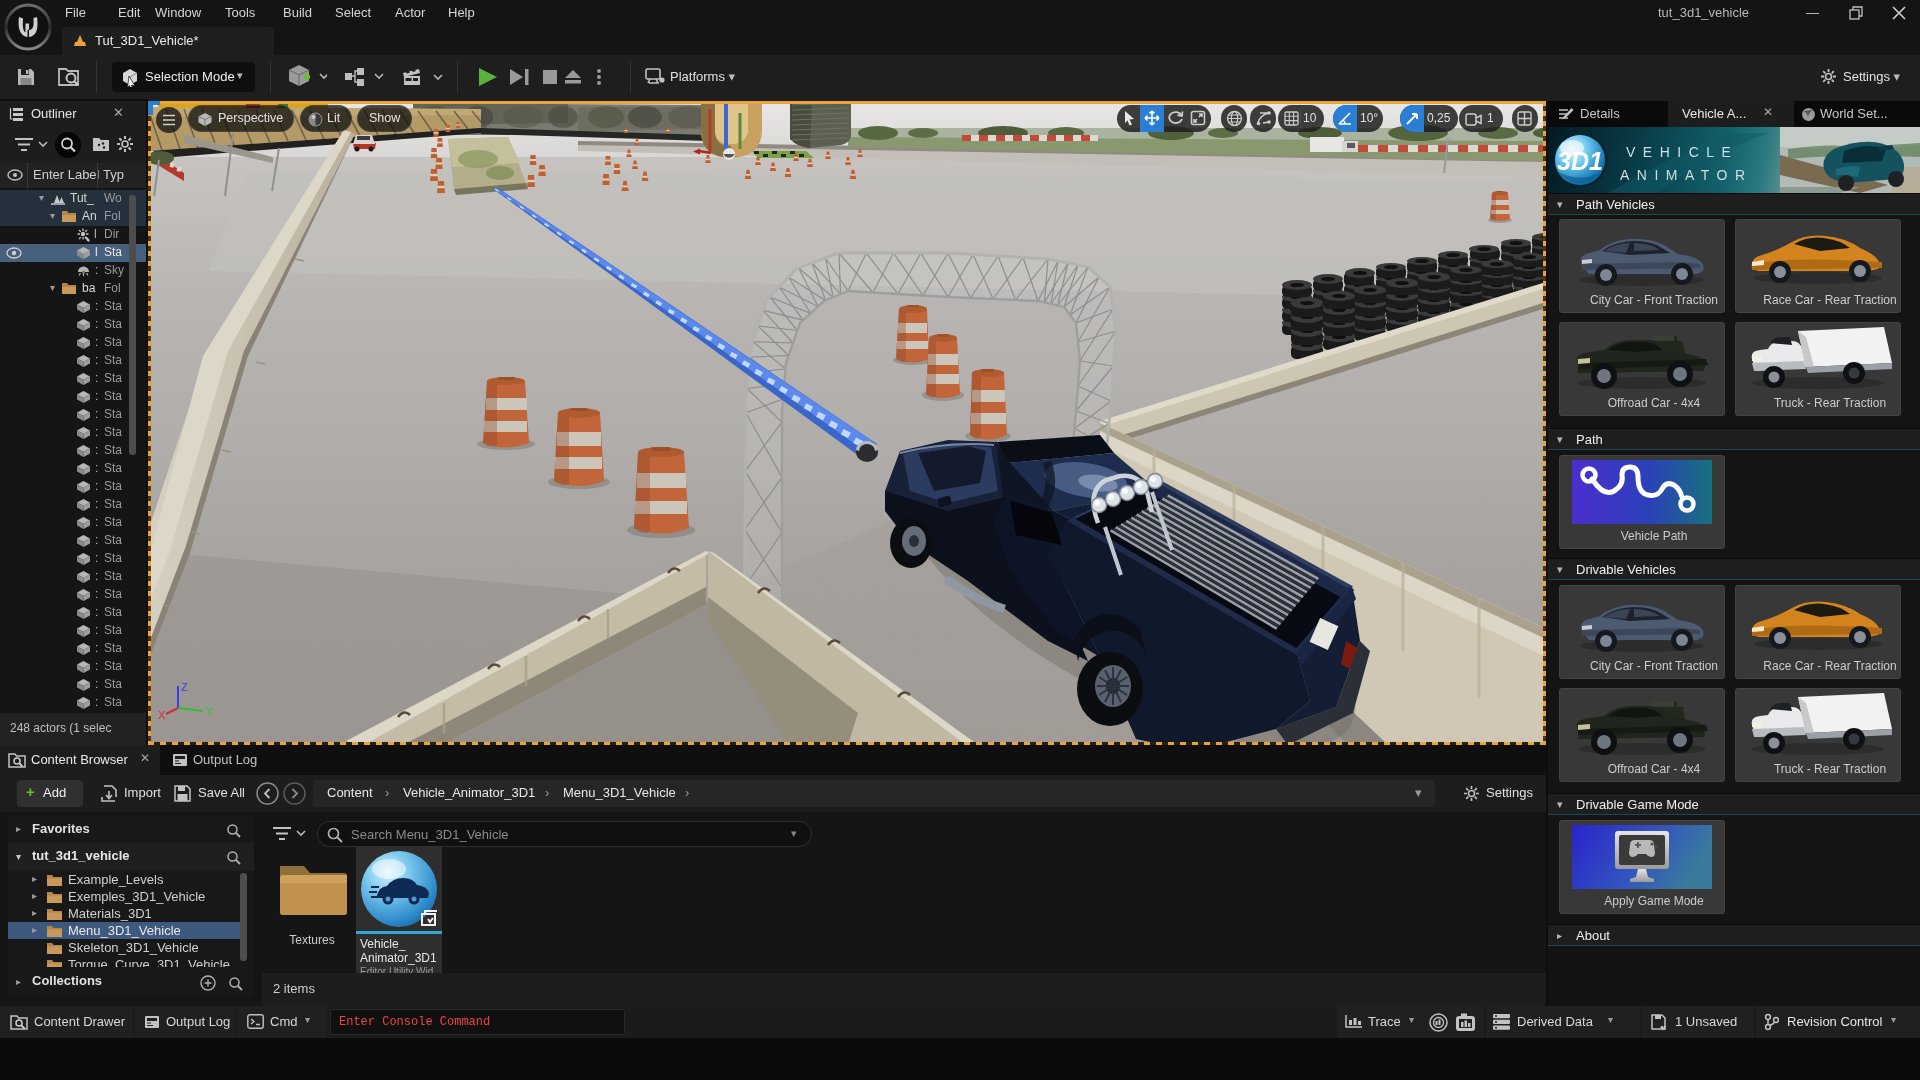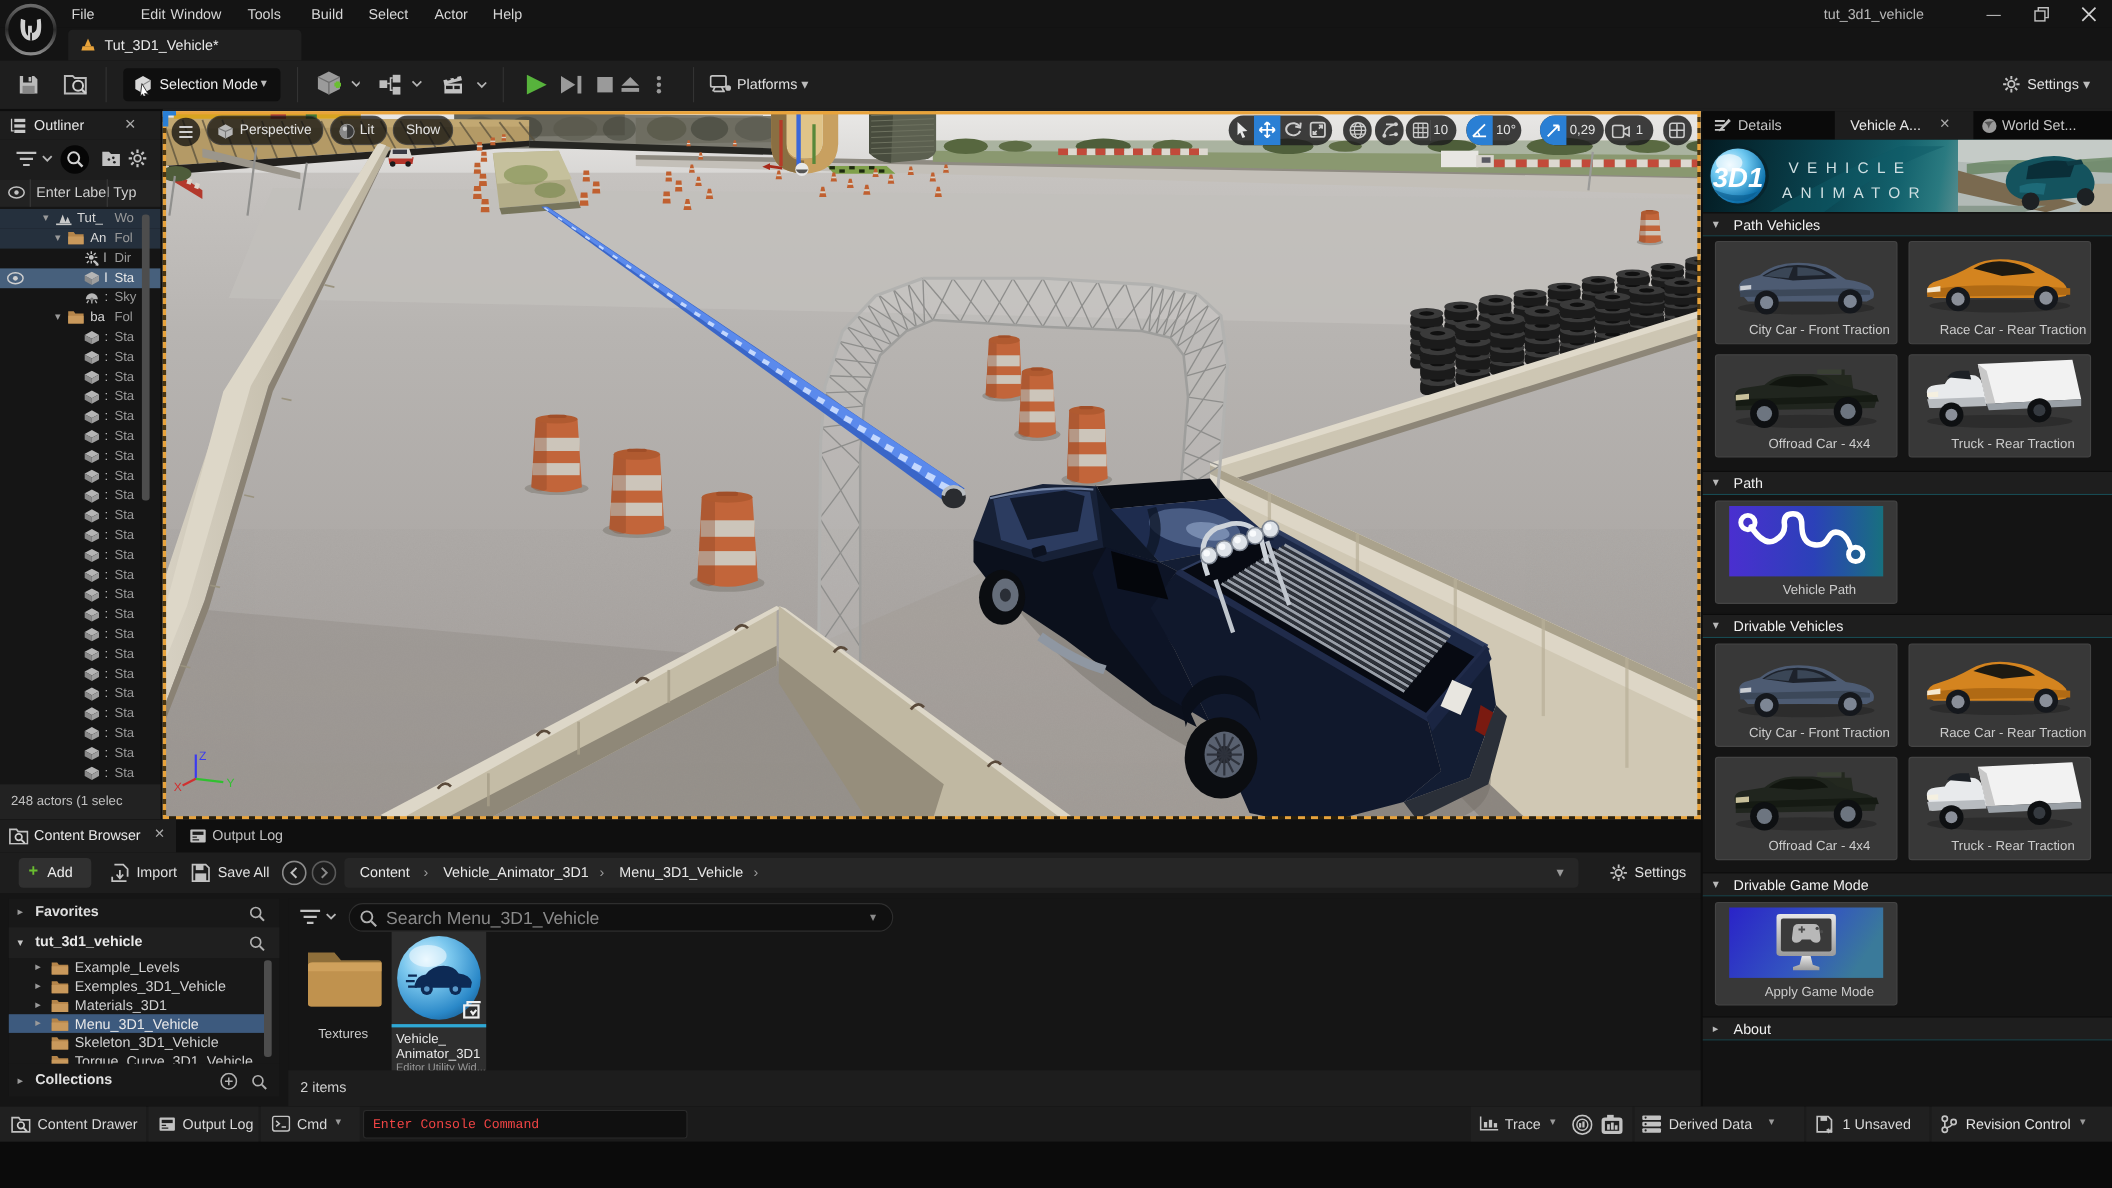--- a/index.html
+++ b/index.html
@@ -46,21 +46,21 @@
           <linearGradient id="uelg" x1="0" y1="0" x2="0" y2="1">
             <stop offset="0" stop-color="#6a6a6a"></stop>
             <stop offset="0.5" stop-color="#2a2a2a"></stop>
             <stop offset="1" stop-color="#8a8a8a"></stop>
           </linearGradient>
         </defs>
       <circle cx="24" cy="24" r="22" fill="#111" stroke="url(#uelg)" stroke-width="3"></circle>
       <path d="M15 14 c-1 8 0 13 2 16 c2.5 3.5 6 4.5 8 3.5 l0 -13 l-3.5 0 l0 9 c-2.5 -1.5 -3 -6 -2.5 -14 z M33 14 c1 8 0.5 13 -1.5 16 c-2.5 3.5 -6 4.5 -8 3.5 l0 -7 c2.5 1 4.5 0 5.5 -2.5 c1 -2.5 0.5 -8 0.5 -9 z" fill="#d0d0d0"></path>
     </svg>
     <span class="mi" style="left:65px">File</span>
-    <span class="mi" style="left:128px">Edit</span>
+    <span class="mi" style="left:118px">Edit</span>
     <span class="mi" style="left:155px">Window</span>
     <span class="mi" style="left:225px">Tools</span>
     <span class="mi" style="left:283px">Build</span>
     <span class="mi" style="left:335px">Select</span>
     <span class="mi" style="left:395px">Actor</span>
     <span class="mi" style="left:448px">Help</span>
     <span class="mi" style="left:1658px;color:#b8b8b8">tut_3d1_vehicle</span>
     <span class="mi" style="left:1806px;color:#c8c8c8">—</span>
     <svg class="abs" style="left:1849px;top:6px" width="14" height="14" viewBox="0 0 14 14">
         <rect x="1" y="4" width="9" height="9" fill="none" stroke="#c0c0c0" stroke-width="1.3"></rect>
@@ -1279,21 +1279,21 @@
           <path d="M2 13 L13 2 M2 13 H14" stroke="#fff" stroke-width="1.7" fill="none"></path>
           <path d="M6 9 a5.5 5.5 0 0 1 2 4" fill="none" stroke="#fff" stroke-width="1.4"></path>
         </svg>
       <span style="position:absolute;left:27px;top:6px;font-size:12px;color:#e2e2e2">10°</span>
     </div>
     <div class="abs" style="left:1252px;top:4px;width:58px;height:27px;background:rgba(30,30,30,0.85);border-radius:14px;overflow:hidden">
       <div class="abs" style="left:0;top:0;width:24px;height:27px;background:#2a7fd4"></div>
       <svg class="abs" style="left:5px;top:6px" width="15" height="15" viewBox="0 0 15 15">
           <path d="M2 13 L12 3 M12 3 h-5 M12 3 v5" stroke="#fff" stroke-width="1.8" fill="none"></path>
         </svg>
-      <span style="position:absolute;left:27px;top:6px;font-size:12px;color:#e2e2e2">0,29</span>
+      <span style="position:absolute;left:27px;top:6px;font-size:12px;color:#e2e2e2">0,25</span>
     </div>
     <div class="abs" style="left:1311px;top:4px;width:44px;height:27px;background:rgba(30,30,30,0.85);border-radius:14px">
       <svg class="abs" style="left:6px;top:8px" width="17" height="13" viewBox="0 0 17 13">
           <rect x="1" y="1" width="10" height="11" rx="2" fill="none" stroke="#ccc" stroke-width="1.5"></rect>
           <path d="M11 5 L16 2.5 V10.5 L11 8" fill="none" stroke="#ccc" stroke-width="1.5"></path>
         </svg>
       <span style="position:absolute;left:28px;top:6px;font-size:12px;color:#e2e2e2">1</span>
     </div>
     <div class="abs" style="left:1364px;top:4px;width:26px;height:27px;background:rgba(30,30,30,0.85);border-radius:14px">
       <svg class="abs" style="left:5px;top:6px" width="15" height="15" viewBox="0 0 15 15">
@@ -1677,21 +1677,21 @@
     <div class="abs" style="left:262px;top:72px;width:1284px;height:188px;background:#151515">
       <svg class="abs" style="left:10px;top:8px" width="34" height="17" viewBox="0 0 34 17">
         <path d="M1 3 h18 M4 8.5 h12 M7 14 h6" stroke="#c2c2c2" stroke-width="2"></path>
         <path d="M25 6 l4 4 l4 -4" fill="none" stroke="#b5b5b5" stroke-width="1.7"></path>
       </svg>
       <div class="abs" style="left:55px;top:4px;width:495px;height:26px;background:#101010;border-radius:13px;border:1px solid #2e2e2e">
         <svg class="abs" style="left:9px;top:5px" width="16" height="16" viewBox="0 0 16 16">
             <circle cx="6.5" cy="6.5" r="5" fill="none" stroke="#b0b0b0" stroke-width="1.7"></circle>
             <path d="M10.5 10.5 L15 15" stroke="#b0b0b0" stroke-width="2"></path>
           </svg>
-        <span style="position:absolute;left:33px;top:5px;color:#8a8a8a;font-size:16px">Search Menu_3D1_Vehicle</span>
+        <span style="position:absolute;left:33px;top:5px;color:#8a8a8a;font-size:13px">Search Menu_3D1_Vehicle</span>
         <span style="position:absolute;left:473px;top:5px;color:#8a8a8a;font-size:11px">▾</span>
       </div>
 
       <svg class="abs" style="left:15px;top:43px" width="70" height="58" viewBox="0 0 70 58">
         <path d="M3 6 h24 l6 7 h34 a3 3 0 0 1 3 3 v36 a3 3 0 0 1 -3 3 H6 a3 3 0 0 1 -3 -3 z" fill="#8f6f3a"></path>
         <path d="M3 18 q0 -3 4 -3 h63 v37 a3 3 0 0 1 -3 3 H6 a3 3 0 0 1 -3 -3 z" fill="#c0924e"></path>
         <path d="M3 18 q0 -3 4 -3 h63 v8 H3 z" fill="#cfa15c"></path>
       </svg>
       <div class="cap" style="position:absolute;left:10px;top:116px;width:80px">Textures</div>
 

